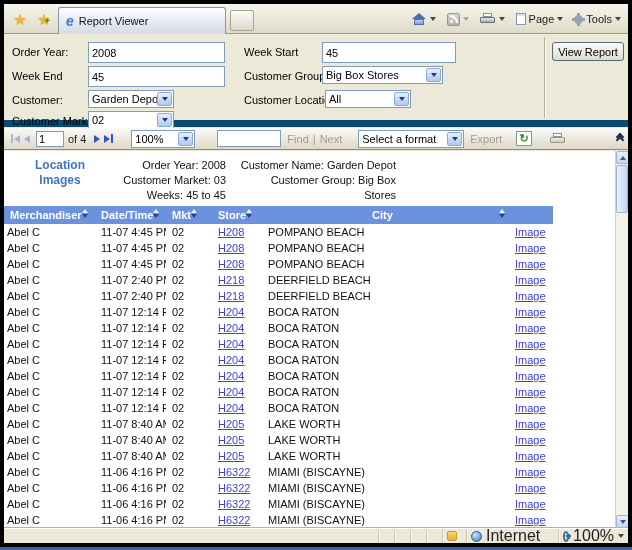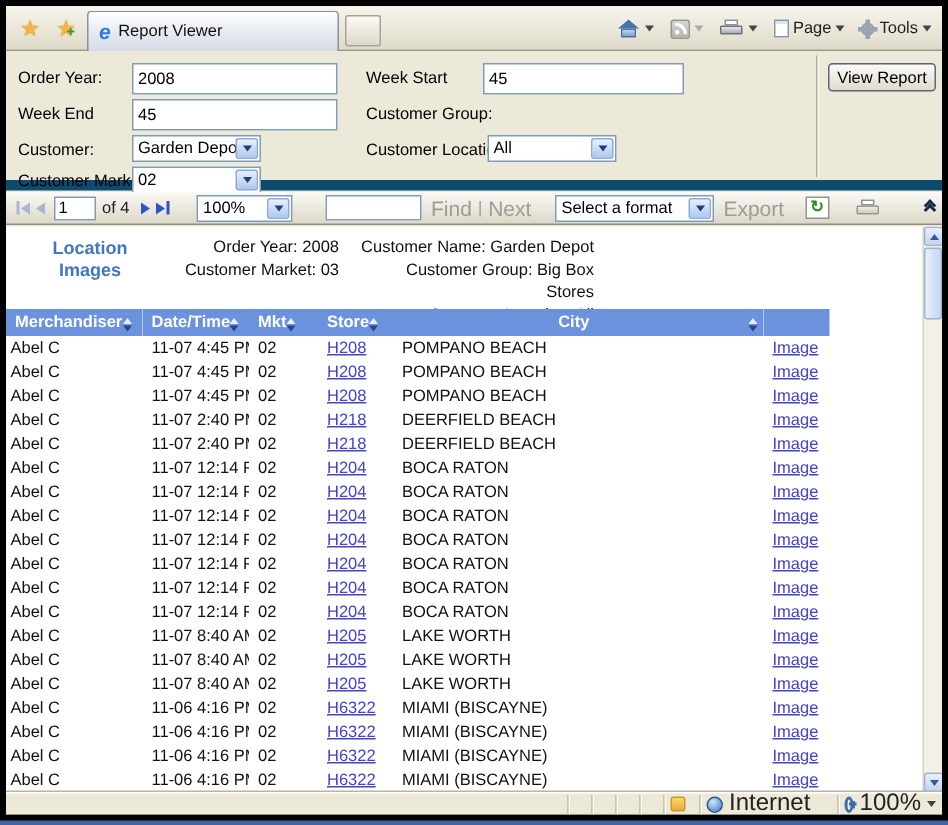--- a/index.html
+++ b/index.html
@@ -66,41 +66,41 @@
   .navbtn{display:flex;align-items:center;gap:1px;padding:1px 2px;}
   .tri-l{width:0;height:0;border-top:4px solid transparent;border-bottom:4px solid transparent;border-right:6px solid var(--arrow-off);}
   .tri-r{width:0;height:0;border-top:4px solid transparent;border-bottom:4px solid transparent;border-left:6px solid var(--arrow-on);}
   .navbar{width:2px;height:9px;}
   .navbar.off{background:var(--arrow-off);} .navbar.on{background:var(--arrow-on);}
   .pgbox{width:28px;height:16px;border:1px solid var(--inbrd);font-size:11px;padding:0 2px;margin:0 4px;}
   .of{font-size:11px;color:#222;margin-right:6px;}
   .tsel{position:relative;height:18px;border:1px solid var(--inbrd);background:#fff;font-size:11px;
     display:flex;align-items:center;padding-left:3px;}
   .findbox{width:64px;height:17px;border:1px solid var(--inbrd);font-size:11px;margin-left:22px;}
-  .graylink{font-size:14px;color:var(--dis);margin-left:6px;}
+  .graylink{font-size:11px;color:var(--dis);margin-left:6px;}
   .sepbar{font-size:11px;color:var(--dis);margin-left:4px;}
   .refresh{width:16px;height:15px;background:#fff;border:1px solid #8A9688;margin-left:14px;
     display:flex;align-items:center;justify-content:center;font-size:11px;color:#2E8B2E;font-weight:bold;line-height:1;}
   .chevcol{margin-left:auto;display:flex;flex-direction:column;align-items:center;}
   .chev{width:6px;height:6px;border-left:2px solid #1A2A4A;border-top:2px solid #1A2A4A;transform:rotate(45deg);margin-top:-3px;}
   .chev:first-child{margin-top:0;}
 
   
   .viewport{position:absolute;left:0;top:147px;width:624px;height:377px;background:#fff;overflow:hidden;}
   .rtitle{position:absolute;left:10px;top:7px;width:92px;text-align:center;
     font-size:12px;font-weight:bold;color:var(--title-blue);line-height:15px;font-family:"Liberation Serif",serif;}
   .hinfo{position:absolute;top:7px;font-size:11px;color:#111;text-align:right;line-height:15px;}
   .hinfo.center{left:92px;width:130px;}
   .hinfo.right{left:232px;width:160px;}
 
   table.grid{position:absolute;left:0;top:55px;width:549px;border-collapse:collapse;table-layout:fixed;}
   table.grid th{background:var(--header-blue);color:#fff;font-size:11px;font-weight:bold;height:18px;
     text-align:left;padding:0 0 0 6px;white-space:nowrap;overflow:hidden;}
   table.grid th.c-city{text-align:center;padding:0 4px;}
-  table.grid th .thwrap{display:flex;align-items:flex-end;gap:0;}
+  table.grid th .thwrap{display:flex;align-items:flex-start;gap:0;}
   table.grid th.c-city .thwrap{justify-content:center;}
   table.grid th.c-city .thwrap .lbl{flex:1;text-align:center;}
   .sorticon{display:inline-flex;flex-direction:column;align-items:center;gap:1px;}
   .sorticon .up{width:0;height:0;border-left:3px solid transparent;border-right:3px solid transparent;border-bottom:4px solid #E9EFFA;}
   .sorticon .dn{width:0;height:0;border-left:3px solid transparent;border-right:3px solid transparent;border-top:4px solid #26468A;}
   table.grid td{font-size:11px;color:#111;height:16px;padding:0 0 0 6px;white-space:nowrap;overflow:hidden;}
   td.cell-merch{text-indent:-3px;padding-left:2px;}
   td.cell-date{padding-left:7px;}
   td.cell-mkt{padding-left:8px;}
   td.cell-store{padding-left:9px;}
@@ -181,20 +181,26 @@
 
   <div class="params">
     <span class="plabel" style="left:8px;top:11px;">Order Year:</span>
     <input class="pinput" style="left: 84px; top: 7px; width: 137px;" value="2008">
     <span class="plabel" style="left:240px;top:11px;">Week Start</span>
     <input class="pinput" style="left: 318px; top: 7px; width: 134px;" value="45">
 
     <span class="plabel" style="left:8px;top:35px;">Week End</span>
     <input class="pinput" style="left: 84px; top: 31px; width: 137px;" value="45">
     <span class="plabel" style="left:240px;top:35px;">Customer Group:</span>
+    <div class="xpsel" style="left:318px;top:31px;width:121px;">
+      <span>Big Box Stores</span>
+      <span class="ab">
+            <i></i>
+          </span>
+    </div>
 
     <span class="plabel" style="left:8px;top:59px;">Customer:</span>
     <div class="xpsel" style="left:84px;top:55px;width:86px;">
       <span>Garden Depot</span>
       <span class="ab">
             <i></i>
           </span>
     </div>
     <span class="plabel" style="left:240px;top:59px;">Customer Location:</span>
     <div class="xpsel" style="left:321px;top:55px;width:86px;">
@@ -264,20 +270,21 @@
   </div>
 
   <div class="viewport">
     <div class="rtitle">
       <div>Location</div>
       <div>Images</div>
     </div>
     <div class="hinfo center">
       <div>Order Year: 2008</div>
       <div>Customer Market: 03</div>
+      <div>Weeks: 45 to 45</div>
     </div>
     <div class="hinfo right">
       <div>Customer Name: Garden Depot</div>
       <div>Customer Group: Big Box Stores</div>
       <div>Customer Location: All</div>
     </div>
 
     <table class="grid">
       <colgroup>
         <col style="width:91px;">

